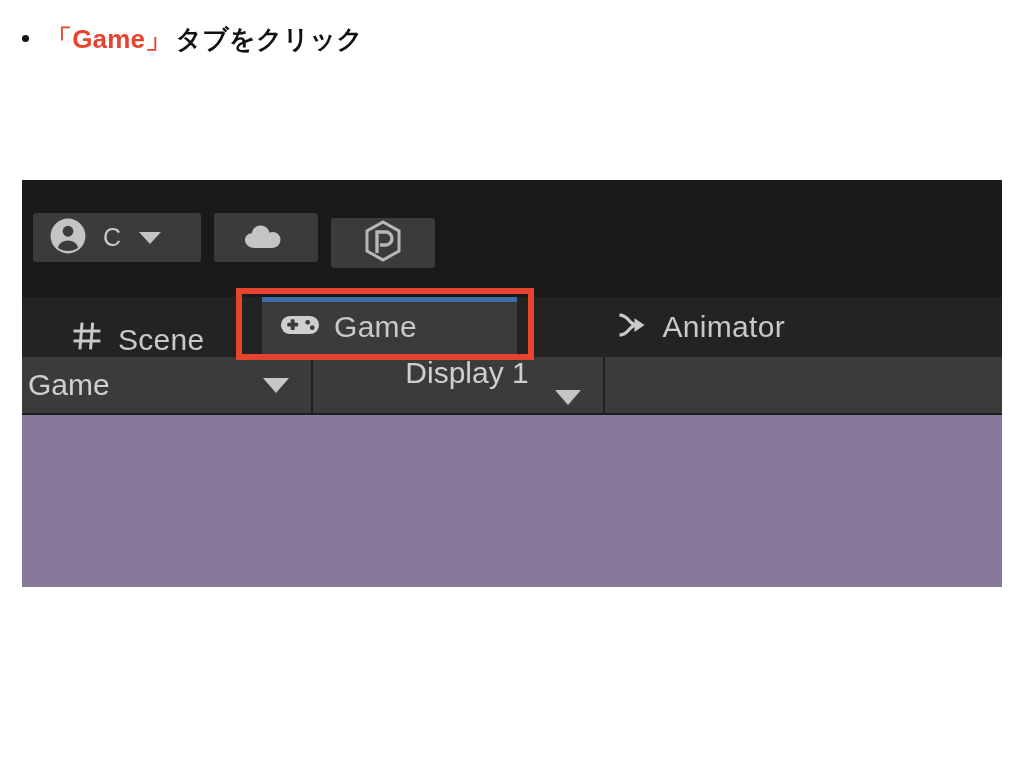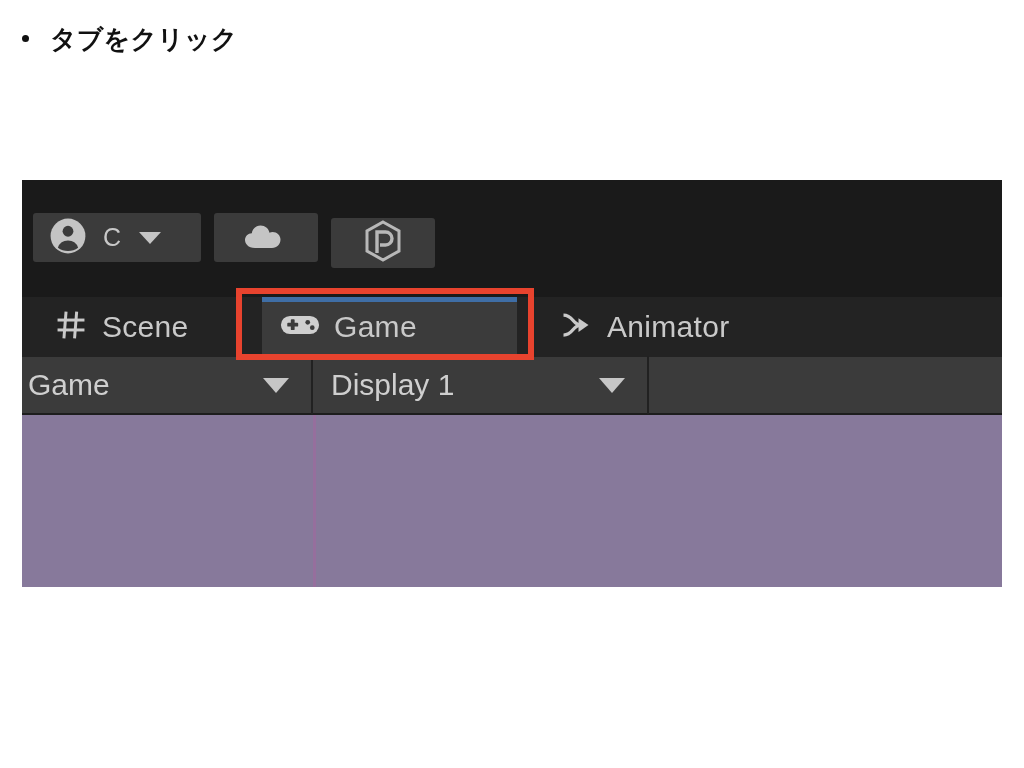--- a/index.html
+++ b/index.html
@@ -75,44 +75,44 @@
     position:relative;
     height:60px;
     background:#232323;
   }
   .tab {
     position:absolute; top:0; height:60px;
     display:flex; align-items:center;
     padding:0 0 0 0;
   }
   .tab-label { color:#c9c9c9; font-size:30px; letter-spacing:0.3px; }
-  #tab-scene    { left:14px; width:220px; }
+  #tab-scene    { left:30px; width:220px;align-items:flex-end; }
   #tab-game     { left:240px; width:255px; background:#3b3b3b; }
-  #tab-animator { left:519px; width:270px; }
+  #tab-animator { left:493px; width:270px;justify-content:flex-end; }
   #tab-game-active-bar {
     position:absolute; left:0; right:0; top:0;
     height:5px; background:#3f6ea6;
   }
   .tab-icon { margin:0 14px 0 18px; flex:0 0 auto; display:block; }
 
   
   #gameview-toolbar {
     position:relative;
     height:58px;
     background:#3b3b3b;
     display:flex; align-items:center;
     border-bottom:2px solid #1d1d1d;
   }
   .ctrl {
     height:58px; display:flex; align-items:center;
     border-right:2px solid #212121;
     color:#cfcfcf; font-size:30px;
   }
   #ctrl-game    { width:291px; padding-left:6px; }
-  #ctrl-display { width:336px; padding-left:18px; }
+  #ctrl-display { width:292px; padding-left:18px;flex-direction:column; }
   #ctrl-aspect  { flex:1; padding-left:18px; border-right:none; }
   .ctrl-caret {
     width:0;height:0; margin-left:auto; margin-right:22px;
     border-left:13px solid transparent;
     border-right:13px solid transparent;
     border-top:15px solid #c6c6c6;
   }
 
   
   #game-view {
@@ -134,20 +134,21 @@
     border:6px solid #e8432e;
     pointer-events:none;
     z-index:20;
   }
 </style>
 </head>
 <body>
 
 <div id="instruction-line">
   <span id="bullet-dot"></span>
+  <span class="instr-text" id="instruction-target">「Game」</span>
   <span class="instr-text" id="instruction-suffix">タブをクリック</span>
 </div>
 
 <div id="unity-panel">
 
   <div id="editor-toolbar">
 
     <div class="tool-btn" id="account-button">
       <span>
         <svg width="38" height="38" viewBox="0 0 24 24">

